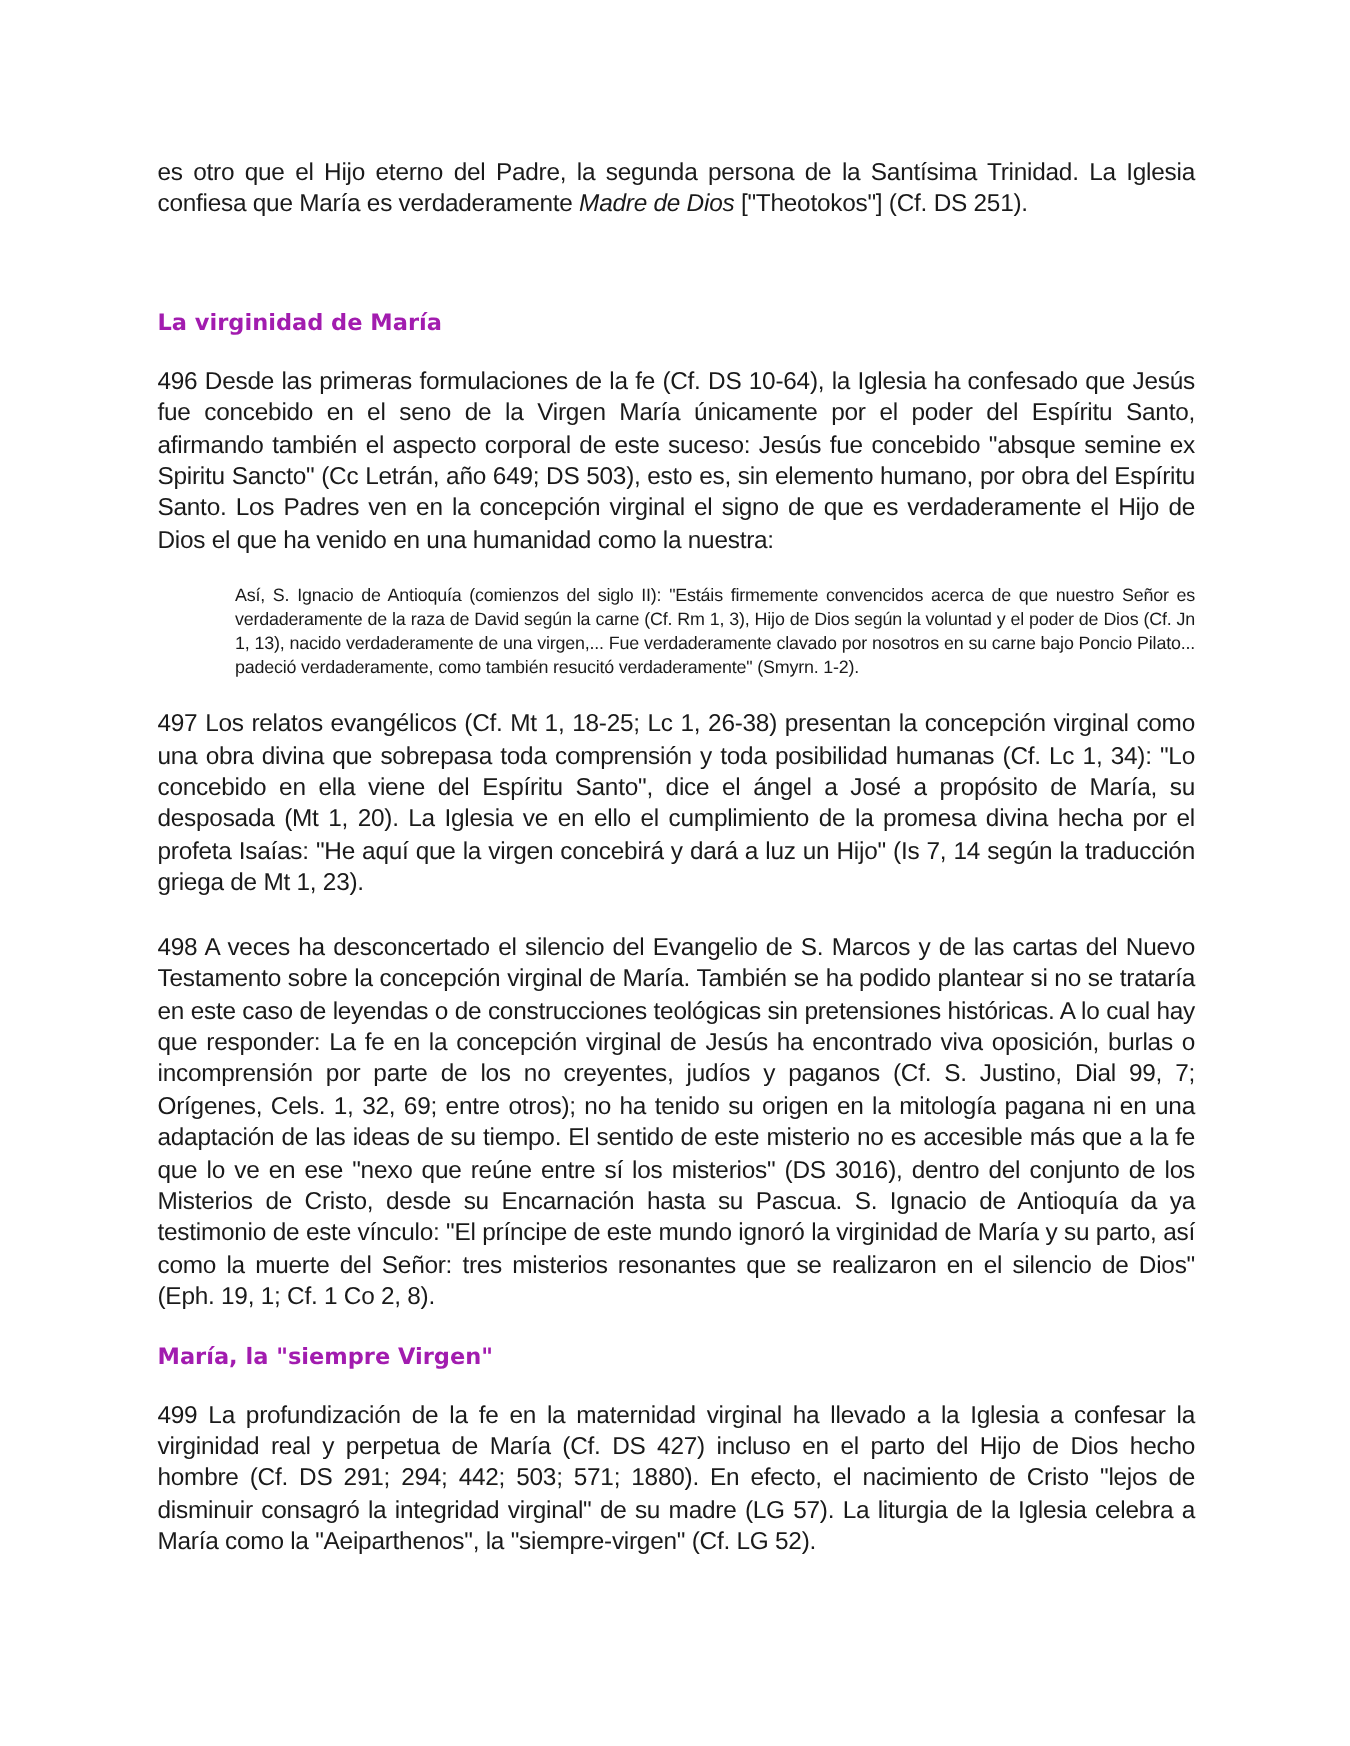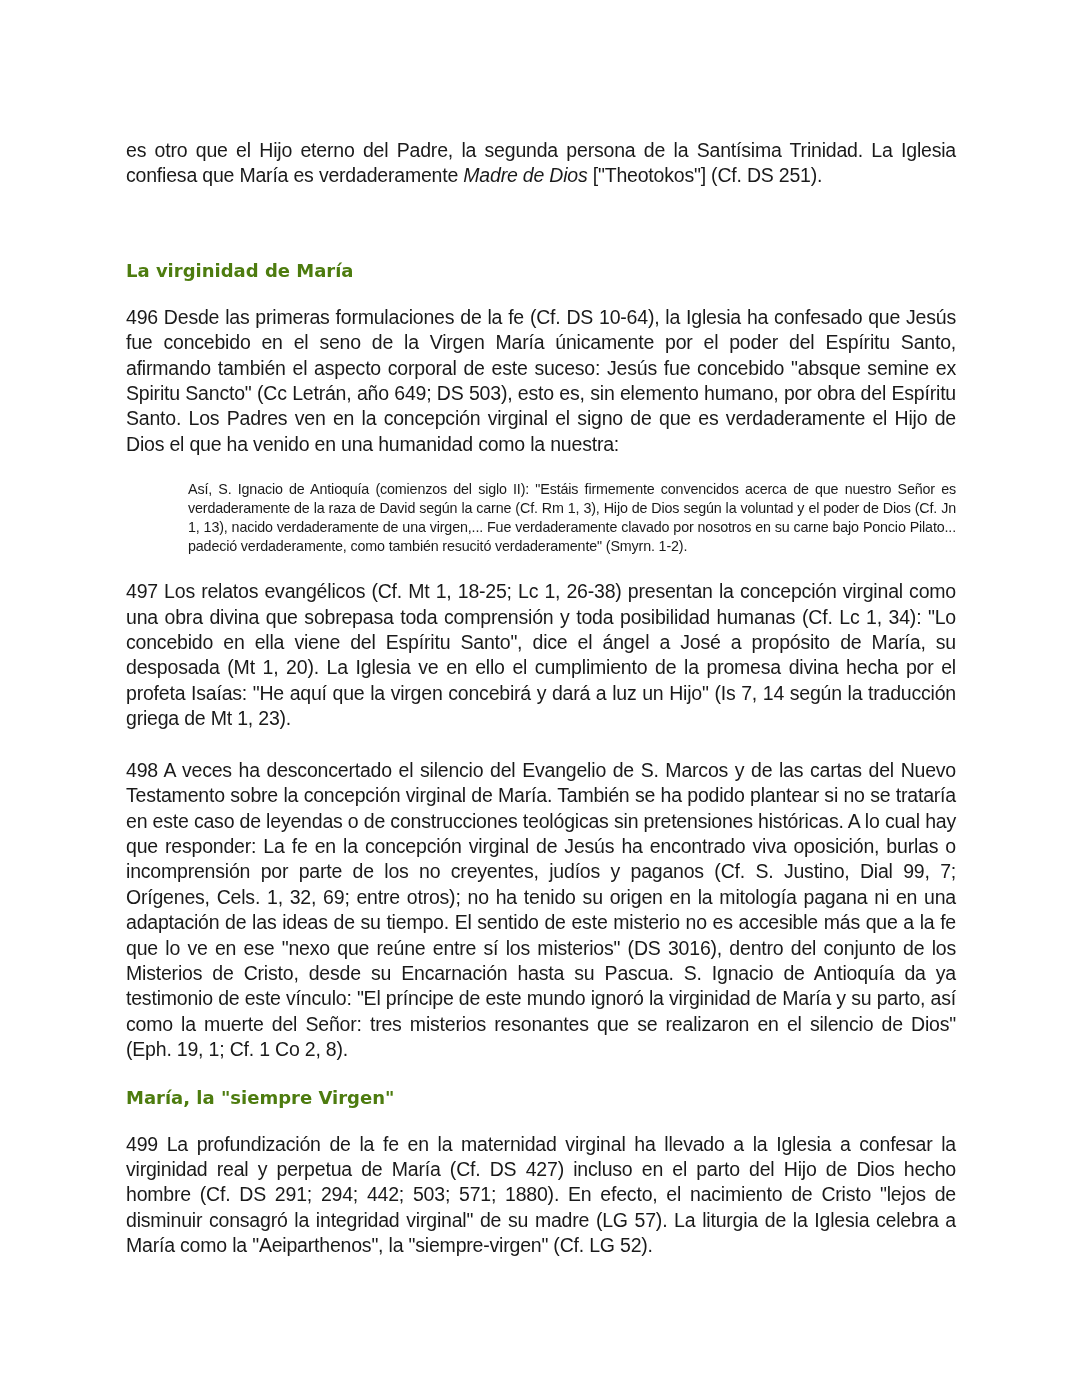--- a/index.html
+++ b/index.html
@@ -26,37 +26,37 @@
       line-height: 25.4px;
       text-align: justify;
       margin: 0;
       letter-spacing: -0.2px;
     }
     .para em { font-style: italic; }
     .heading {
       font-family: "DejaVu Sans", sans-serif;
       font-weight: bold;
       font-size: 18px;
-      color: #4d7c0f;
+      color: #a21caf;
       margin: 0;
     }
     .quote {
       margin: 0 0 4px 62px;
       font-size: 14.3px;
       line-height: 19px;
       text-align: justify;
       letter-spacing: -0.15px;
     }
   </style>
 </head>
 <body>
 
 <div class="page">
 
-  <p class="para" style="margin-top:12px;">
+  <p class="para" style="margin-top:0;">
     <span>es otro que el Hijo eterno del Padre, la segunda persona de la Santísima Trinidad. La Iglesia confiesa que María es verdaderamente </span><em>Madre de Dios</em><span> ["Theotokos"] (Cf. DS 251).</span>
   </p>
 
   <h2 class="heading" style="margin-top:71px;">La virginidad de María</h2>
 
   <p class="para" style="margin-top:24px;">496 Desde las primeras formulaciones de la fe (Cf. DS 10-64), la Iglesia ha confesado que Jesús fue concebido en el seno de la Virgen María únicamente por el poder del Espíritu Santo, afirmando también el aspecto corporal de este suceso: Jesús fue concebido "absque semine ex Spiritu Sancto" (Cc Letrán, año 649; DS 503), esto es, sin elemento humano, por obra del Espíritu Santo. Los Padres ven en la concepción virginal el signo de que es verdaderamente el Hijo de Dios el que ha venido en una humanidad como la nuestra:</p>
 
   <p class="quote" style="margin-top:23px;">Así, S. Ignacio de Antioquía (comienzos del siglo II): "Estáis firmemente convencidos acerca de que nuestro Señor es verdaderamente de la raza de David según la carne (Cf. Rm 1, 3), Hijo de Dios según la voluntad y el poder de Dios (Cf. Jn 1, 13), nacido verdaderamente de una virgen,... Fue verdaderamente clavado por nosotros en su carne bajo Poncio Pilato... padeció verdaderamente, como también resucitó verdaderamente" (Smyrn. 1-2).</p>
 
   <p class="para" style="margin-top:23px;">497 Los relatos evangélicos (Cf. Mt 1, 18-25; Lc 1, 26-38) presentan la concepción virginal como una obra divina que sobrepasa toda comprensión y toda posibilidad humanas (Cf. Lc 1, 34): "Lo concebido en ella viene del Espíritu Santo", dice el ángel a José a propósito de María, su desposada (Mt 1, 20). La Iglesia ve en ello el cumplimiento de la promesa divina hecha por el profeta Isaías: "He aquí que la virgen concebirá y dará a luz un Hijo" (Is 7, 14 según la traducción griega de Mt 1, 23).</p>

